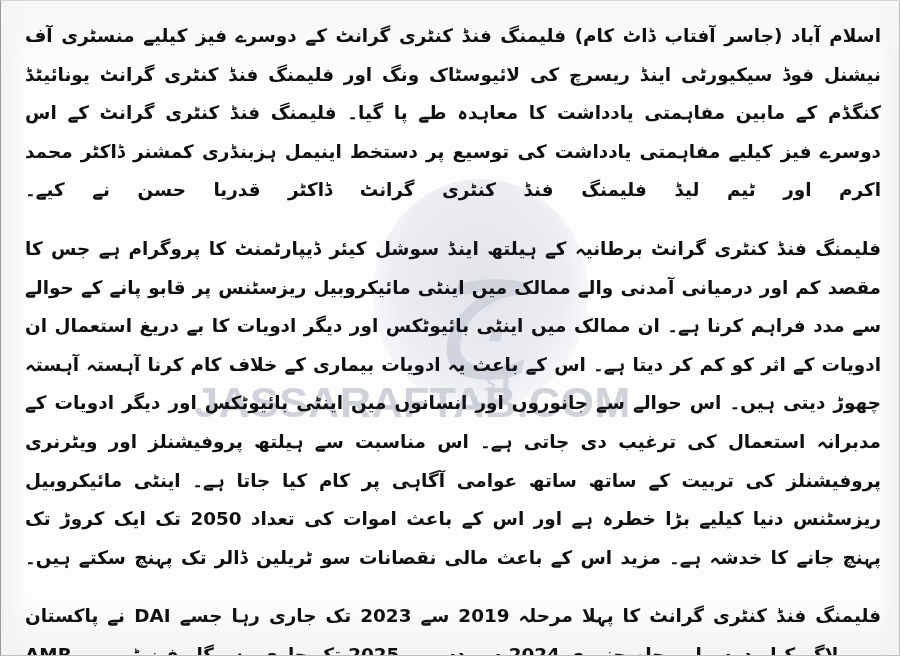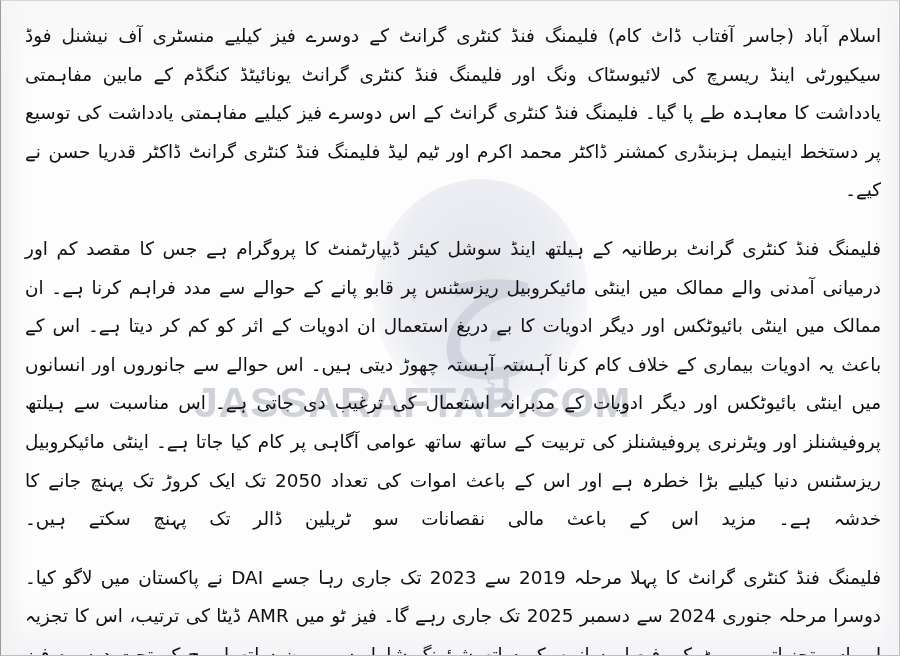--- a/index.html
+++ b/index.html
@@ -123,20 +123,21 @@
     box-sizing: border-box;
     direction: rtl;
     text-align: justify;
     text-align-last: justify;
     color: #101013;
     font-family: "DejaVu Sans", "Liberation Sans", sans-serif;
     font-size: 18.4px;
     line-height: 38.6px;
     letter-spacing: 0.1px;
     word-spacing: 0.5px;
+    font-weight: bold;
     -webkit-font-smoothing: none;
   }
   .article p {
     margin: 0 0 1px 0;
     padding: 0;
     direction: rtl;
     unicode-bidi: isolate;
     text-align: justify;
     text-align-last: justify;
   }

